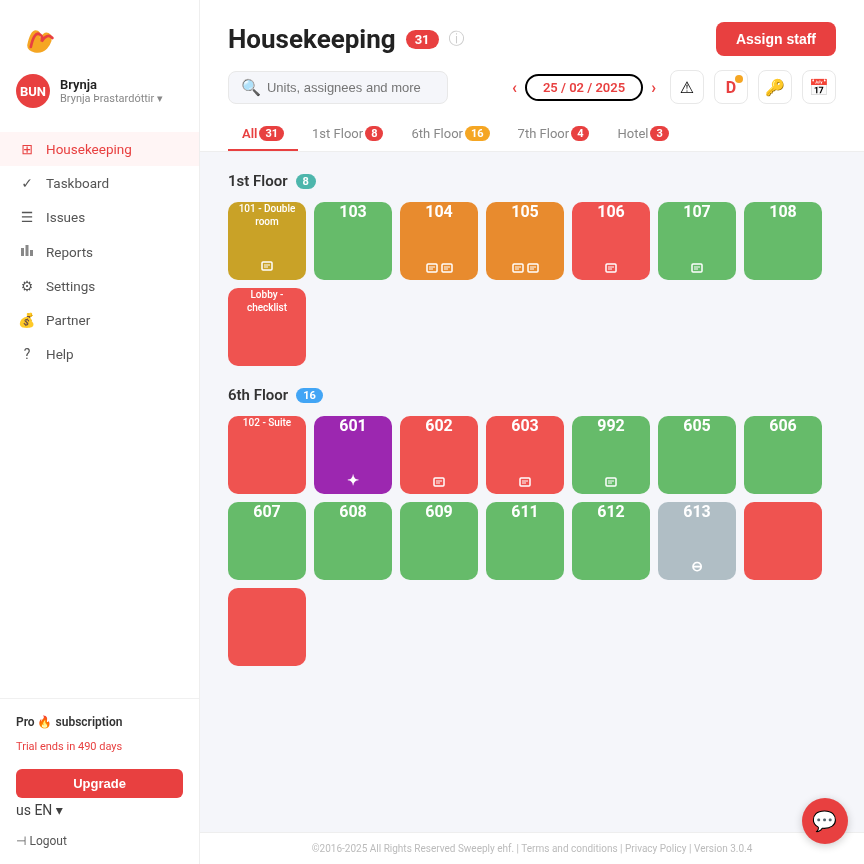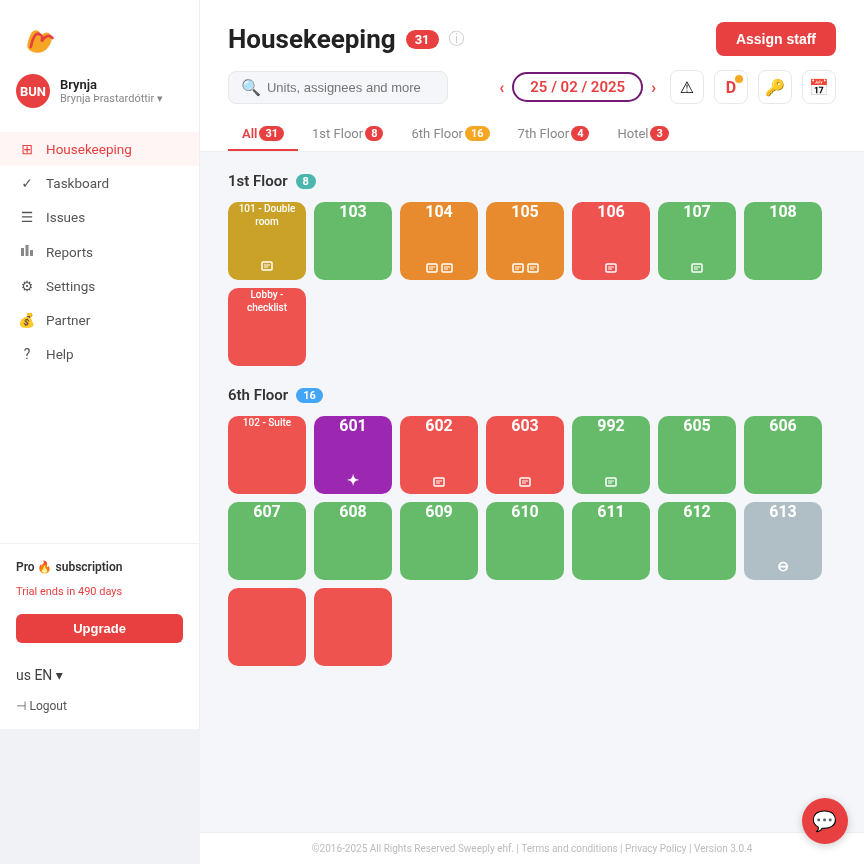--- a/index.html
+++ b/index.html
@@ -14,21 +14,21 @@
 
     
     .sidebar {
       width: 200px;
       min-width: 200px;
       background: #fff;
       display: flex;
       flex-direction: column;
       padding: 0;
       border-right: 1px solid #eee;
-      height: 729px;
+      height: 864px;
     }
 
     .sidebar-logo {
       padding: 20px 20px 10px;
       display: flex;
       align-items: center;
     }
 
     .logo-icon {
       width: 36px;
@@ -122,21 +122,21 @@
     .upgrade-btn {
       background: #e84040;
       color: white;
       border: none;
       border-radius: 6px;
       padding: 7px 0;
       width: 100%;
       font-size: 13px;
       font-weight: 600;
       cursor: pointer;
-      margin-bottom: 24px;
+      margin-bottom: 4px;
     }
 
     .lang-select {
       display: flex;
       align-items: center;
       gap: 4px;
       font-size: 14px;
       color: #404040;
       margin-bottom: 16px;
     }
@@ -237,24 +237,24 @@
 
     .date-nav {
       display: flex;
       align-items: center;
       gap: 8px;
       margin-left: auto;
     }
 
     .date-pill {
       background: #fff;
-      border: 2px solid #701a75;
+      border: 2px solid #000000;
       border-radius: 20px;
       padding: 4px 16px;
-      font-size: 15px;
+      font-size: 13px;
       font-weight: 600;
       color: #e84040;
     }
 
     .nav-arrow {
       color: #e84040;
       font-size: 16px;
       cursor: pointer;
       font-weight: 700;
     }
@@ -721,23 +721,20 @@
         </div>
 
         <div class="room-card green">
           <span class="room-number">608</span>
         </div>
 
         <div class="room-card green">
           <span class="room-number">609</span>
         </div>
 
-        <div class="room-card green">
-          <span class="room-number">610</span>
-        </div>
 
         <div class="room-card green">
           <span class="room-number">611</span>
         </div>
 
         <div class="room-card green">
           <span class="room-number">612</span>
         </div>
 
         <div class="room-card gray">

